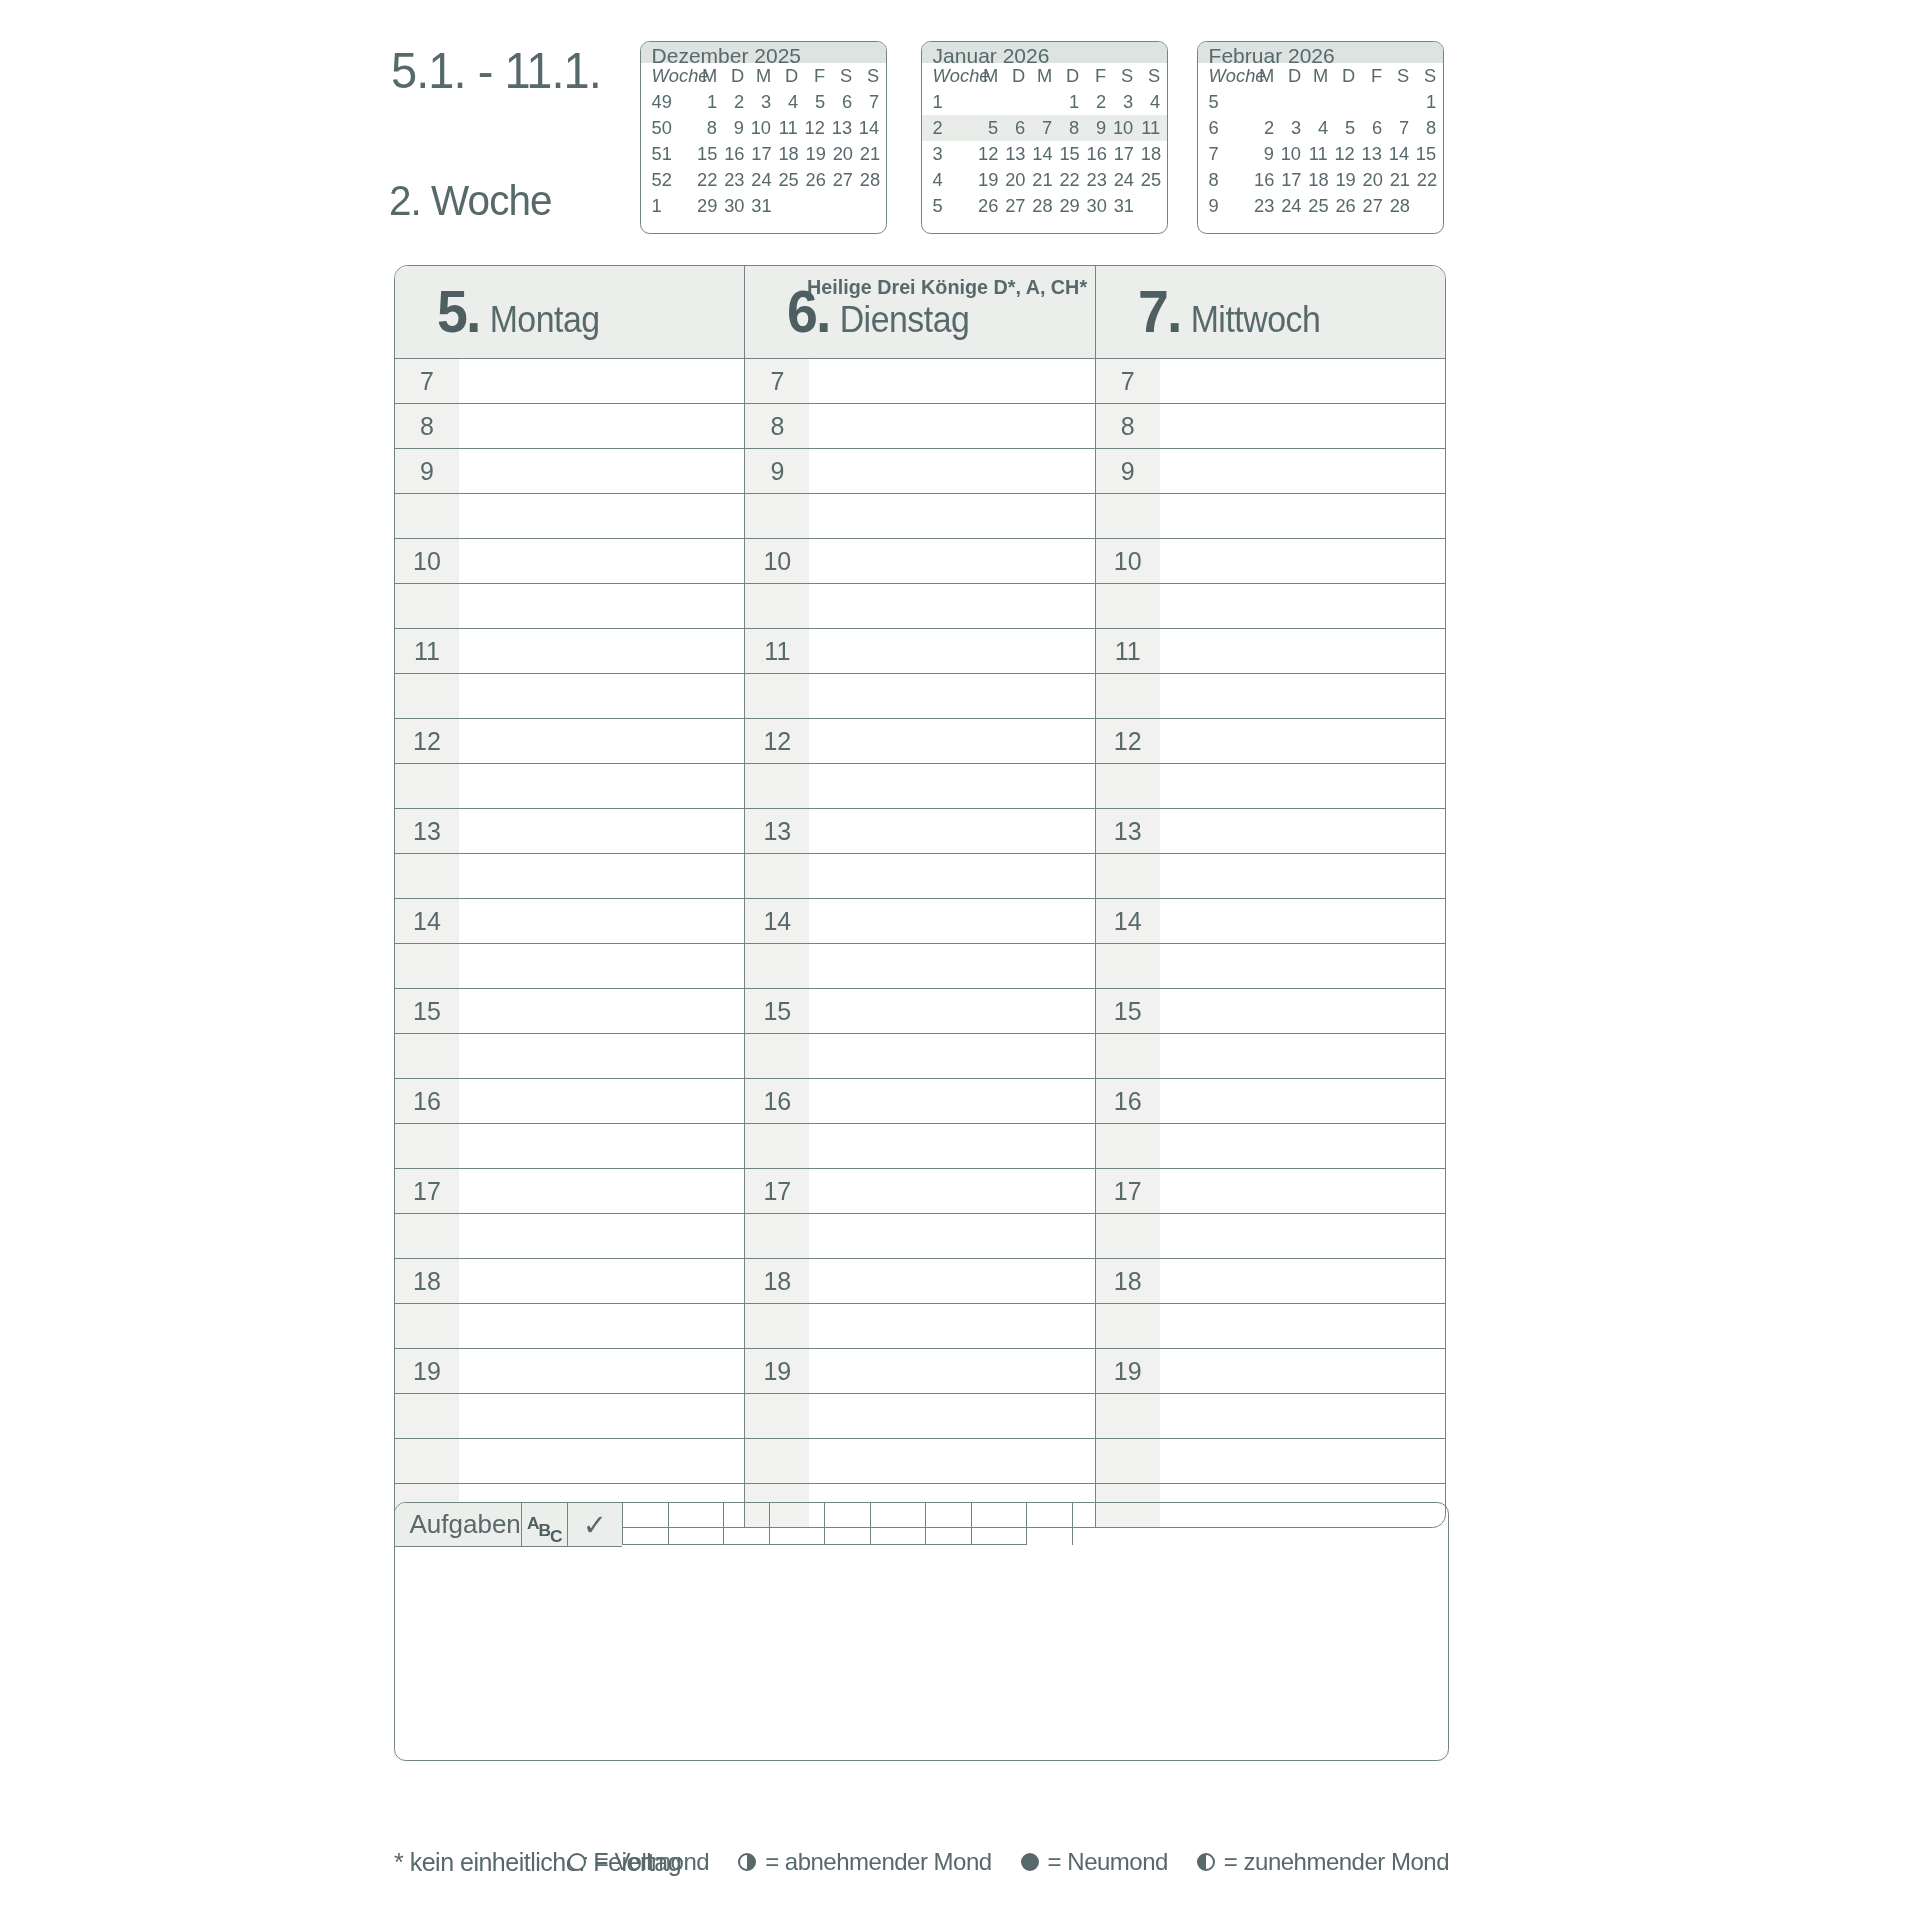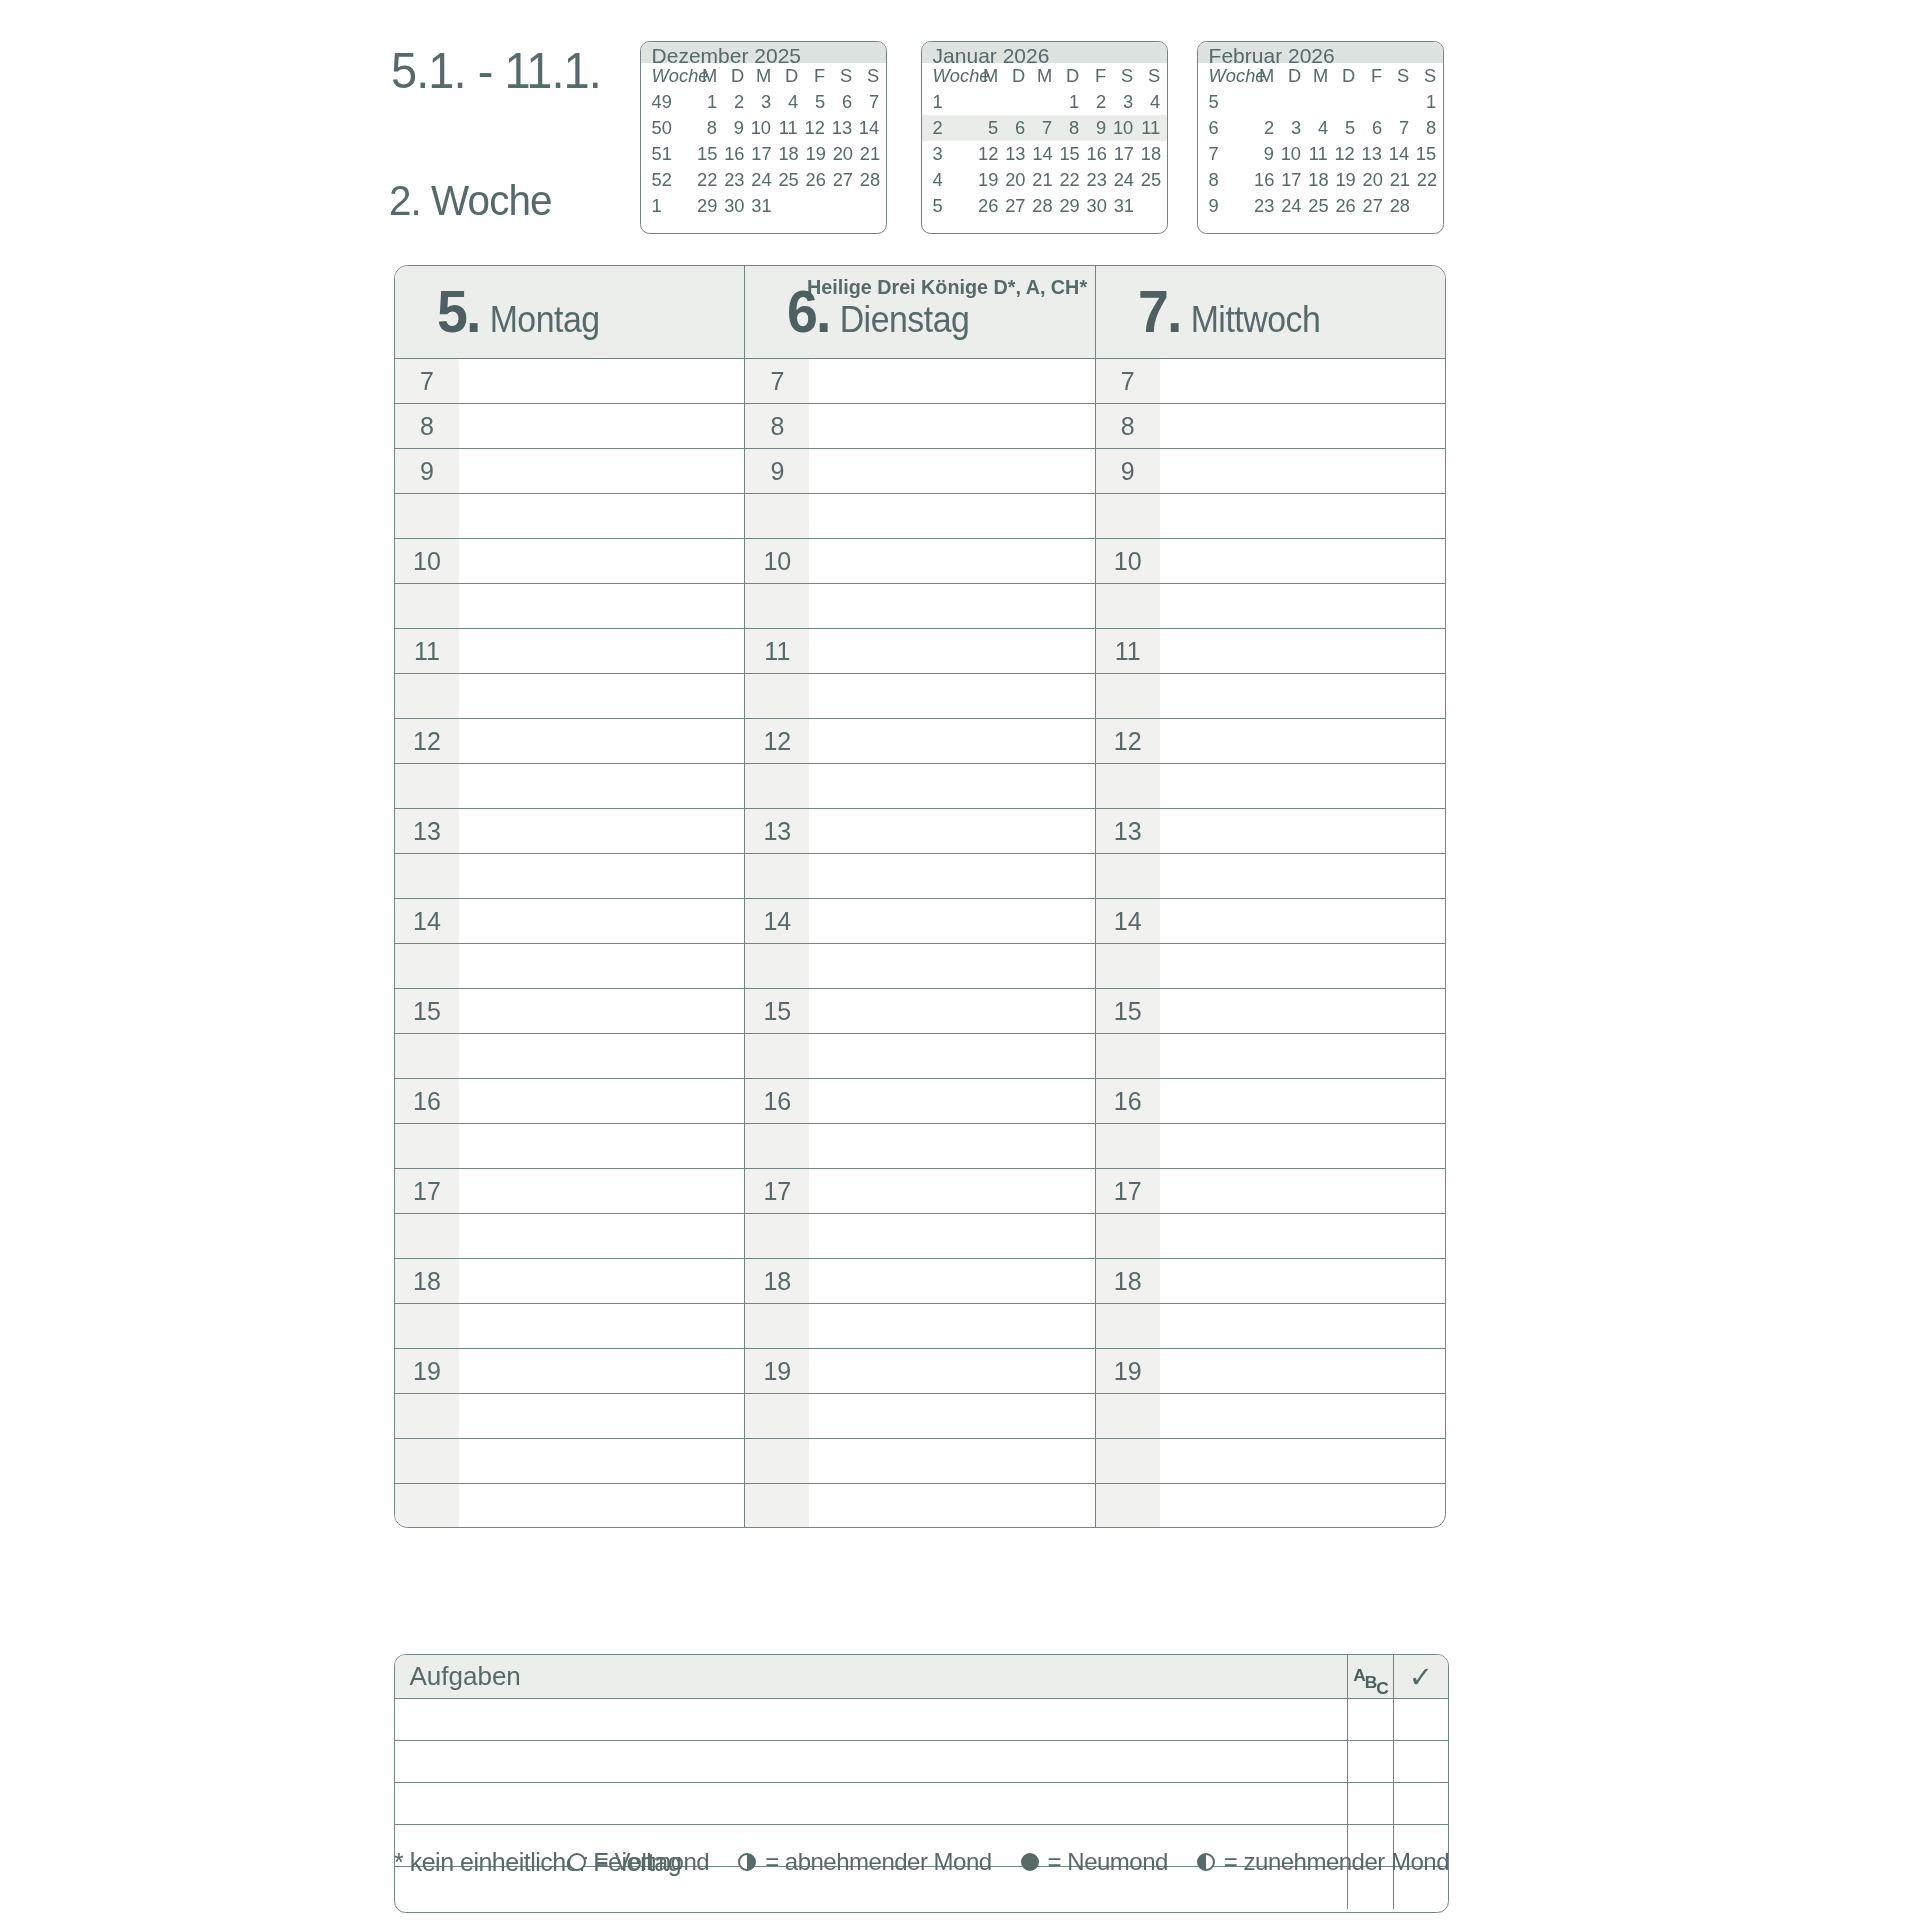--- a/index.html
+++ b/index.html
@@ -42,23 +42,23 @@
   .day-number{font-size:59px;font-weight:bold;letter-spacing:-1.9px;color:var(--ink-strong);}
   .day-name{font-size:36px;letter-spacing:-0.5px;}
   .holiday{position:absolute;left:62px;top:8.7px;font-size:21px;font-weight:bold;white-space:nowrap;}
   .slot{height:45px;border-bottom:1.4px solid var(--line);display:flex;flex-shrink:0;}
   .slot:last-child{border-bottom:none;}
   .gutter{width:64px;flex-shrink:0;background:var(--gutter);display:flex;
           align-items:center;justify-content:center;font-size:25px;}
   .slot-cell{flex:1;}
 
   
-  .tasks{position:absolute;left:394px;top:1654px;width:1055px;height:259px;
+  .tasks{position:absolute;left:394px;top:1502px;width:1055px;height:259px;
          border:1.9px solid var(--line);border-radius:11.6px;overflow:hidden;
-         display:flex;flex-direction:column;}
+         display:flex;flex-direction:row;}
   .tasks-header{height:44px;background:var(--headbg);border-bottom:1.4px solid var(--line);
                 display:flex;flex-shrink:0;align-items:stretch;}
   .tasks-title{flex:1;display:flex;align-items:center;padding-left:14.5px;font-size:26px;}
   .col-abc{width:46px;border-left:1.4px solid var(--line);display:flex;
            align-items:center;justify-content:center;}
   .col-check{width:55px;border-left:1.4px solid var(--line);display:flex;
              align-items:center;justify-content:center;}
   .abc{font-size:17.4px;font-weight:bold;letter-spacing:-1px;color:var(--ink-strong);margin-top:12px;}
   .abc .a{position:relative;top:-6.8px;}
   .abc .b{position:relative;top:0;}

